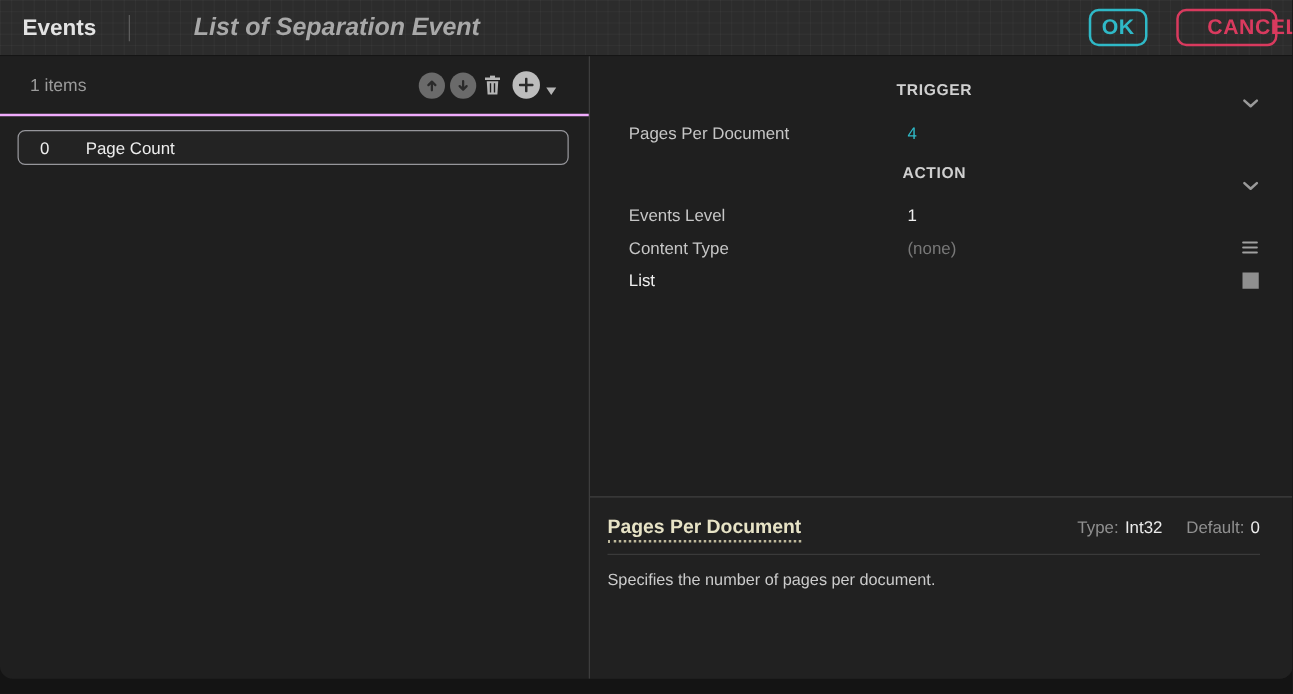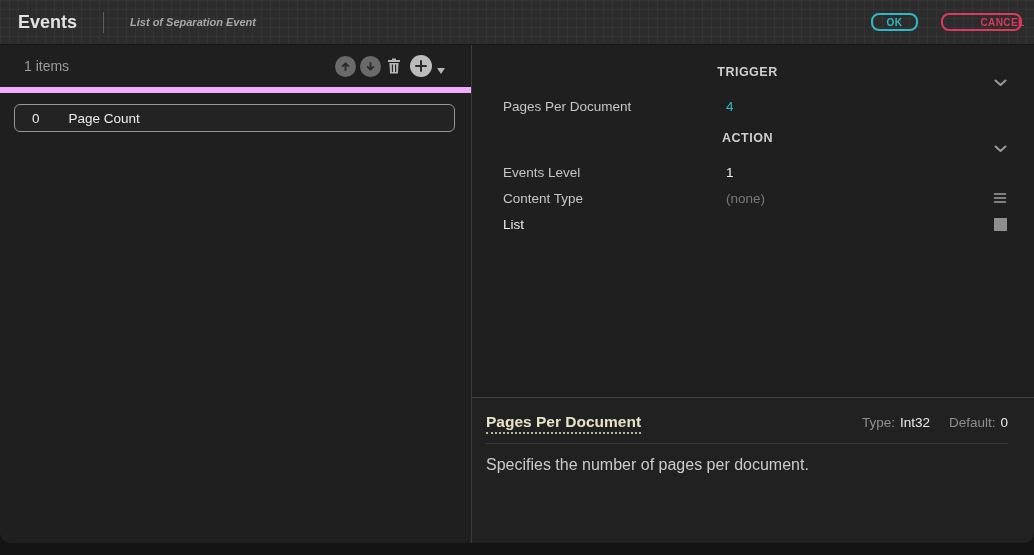--- a/index.html
+++ b/index.html
@@ -20,39 +20,39 @@
     background-color:#2c2c2c;
     background-image:
       linear-gradient(rgba(255,255,255,0.03) 1px, transparent 1px),
       linear-gradient(90deg, rgba(255,255,255,0.03) 1px, transparent 1px);
     background-size:9px 9px;
     border-bottom:1px solid #151515;
     gap:13px;
   }
   .title { font-size:18px; font-weight:700; color:#e3e3e3; }
   .title-sep { width:1px; height:21px; background:#5c5c5c; margin:0 13px; }
-  .subtitle { font-size:11px; font-style:italic; font-weight:600; color:#a8a8a8; }
+  .subtitle { font-size:20px; font-style:italic; font-weight:600; color:#a8a8a8;margin-left:25px; }
   .titlebar-spacer { flex:1; }
   .btn {
-    height:18px; border-radius:8px; background:transparent;
+    height:30px; border-radius:8px; background:transparent;
     font-family:"Liberation Sans", sans-serif;
-    font-size:10px; font-weight:700; letter-spacing:.4px;
+    font-size:17px; font-weight:700; letter-spacing:.4px;
     display:flex; align-items:center; justify-content:center;
     cursor:pointer;
   }
   .btn-ok { width:47px; border:2px solid #2fb9c7; color:#2fb9c7; margin-right:10px; }
   .btn-cancel { width:81px; border:2px solid #d93a5e; color:#d93a5e;padding-left:42px; }
   
   .content { position:absolute; top:45px; bottom:0; left:0; right:0; display:flex; }
   .list-panel { width:472px; border-right:1px solid #3d3d3d; }
   .props-panel { flex:1; position:relative; }
   
   .panel-head {
     height:48px; display:flex; align-items:center;
-    padding:0 26px 0 24px; border-bottom:6px solid #f0abfc;
+    padding:0 26px 0 24px; border-bottom:2px solid #f0abfc;
   }
   .items-count { font-size:14px; color:#9c9c9c; }
   .toolbar { margin-left:auto; display:flex; align-items:center; gap:4px; }
   .circle-btn {
     width:21px; height:21px; border-radius:50%; background:#6a6a6a;
     display:flex; align-items:center; justify-content:center; cursor:pointer;
   }
   .icon-btn { display:flex; align-items:center; justify-content:center; cursor:pointer; padding:0 2px; }
   .add-btn {
     width:22px; height:22px; border-radius:50%; background:#bcbcbc;
@@ -90,21 +90,21 @@
   .desc-head { display:flex; align-items:baseline; padding-top:15px; }
   .desc-title {
     font-size:15.5px; font-weight:700; color:#e7e3c6;
     border-bottom:2px dotted #beb99c; padding-bottom:1px;
   }
   .desc-meta { margin-left:auto; display:flex; gap:19px; font-size:13.5px; }
   .meta-pair { display:flex; gap:5px; }
   .meta-label { color:#8f8f8f; }
   .meta-value { color:#ebebeb; }
   .desc-divider { border-bottom:1px solid #3a3a3a; margin-top:9px; }
-  .desc-text { padding-top:12px; font-size:16px; color:#cbcbcb; }
+  .desc-text { padding-top:12px; font-size:13px; color:#cbcbcb; }
 </style>
 </head>
 <body>
 
 <div class="dialog">
 
   <div class="titlebar">
     <span class="title">Events</span>
     <span class="title-sep"></span>
     <span class="subtitle">List of Separation Event</span>

